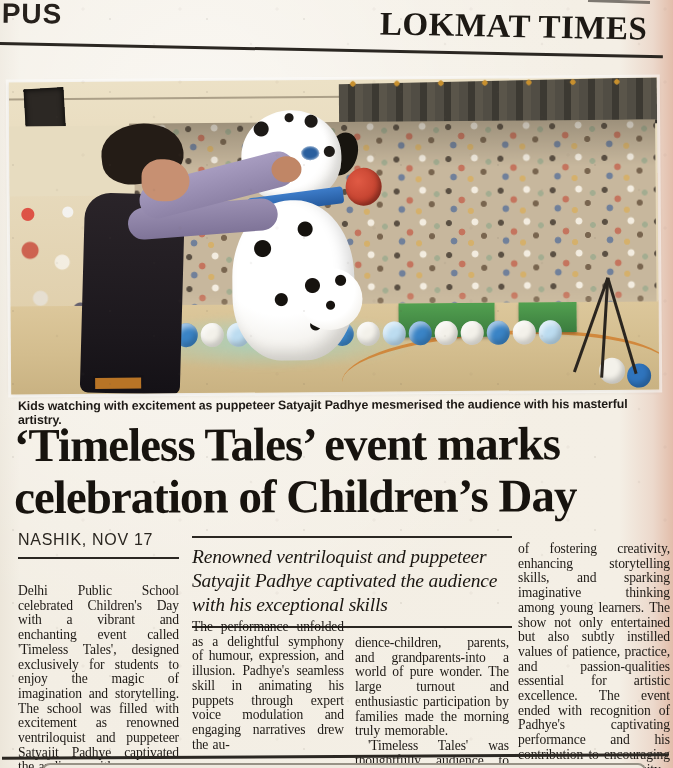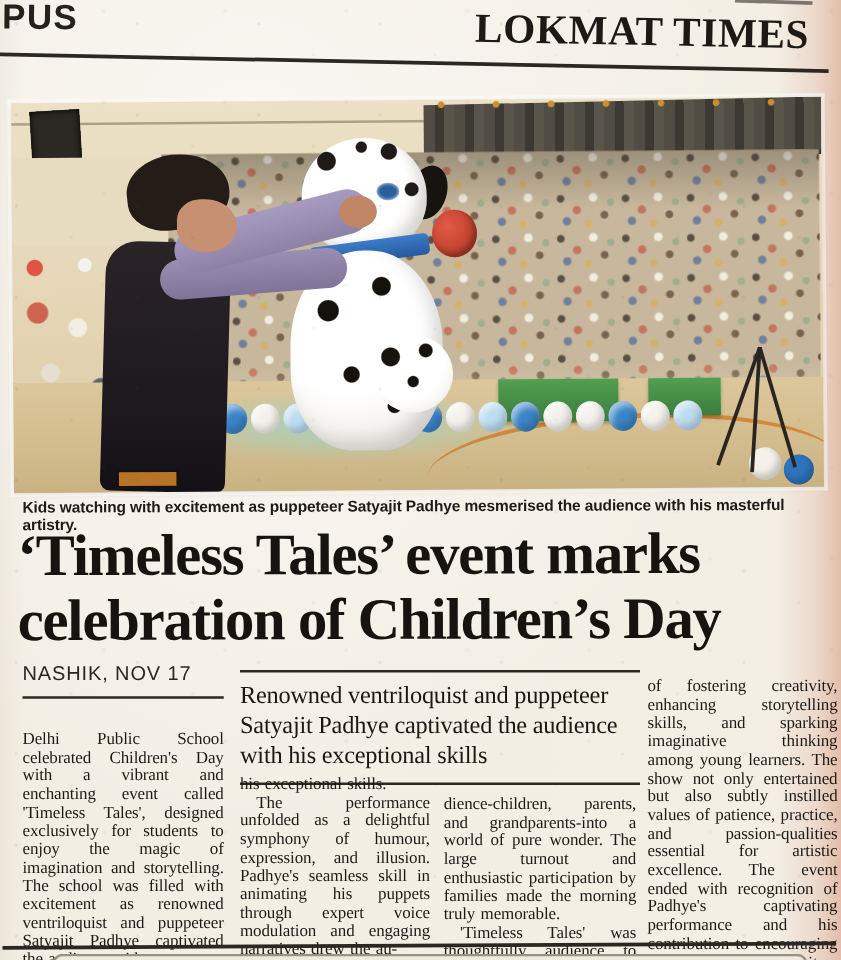--- a/index.html
+++ b/index.html
@@ -125,21 +125,21 @@
     font-weight:700;font-size:12.4px;color:#1e1a16;letter-spacing:-.1px;transform:rotate(-.2deg);}
   
   .headline{position:absolute;left:14px;top:418px;width:652px;font-weight:600;font-size:47px;line-height:52px;
     letter-spacing:-1px;color:#17130e;transform:rotate(-.2deg);font-family:"Liberation Serif",serif;}
   
   .byline-block{position:absolute;left:18px;top:529px;width:161px;border-bottom:2.4px solid #2b2722;padding-bottom:8px;}
   .byline{font-weight:700;font-size:13.5px;font-variant:small-caps;letter-spacing:.4px;color:#1c1813;}
   .dateline{font-family:"Liberation Sans",sans-serif;font-size:16px;letter-spacing:.7px;color:#2a2620;margin-top:2px;}
   
   .standfirst{position:absolute;left:192px;top:536px;width:320px;border-top:2.4px solid #2b2722;border-bottom:2.4px solid #2b2722;
-    padding:7px 0 9px;font-size:19.5px;line-height:24px;color:#1b1712;letter-spacing:-.2px;}
+    padding:7px 0 9px;font-size:19.5px;line-height:24px;color:#1b1712;letter-spacing:-.2px;font-style:italic;}
   
   .bodycol{position:absolute;font-size:13.6px;line-height:14.7px;color:#1d1915;text-align:justify;letter-spacing:-.1px;word-spacing:1px;}
   .bodycol p{margin:0;}
   .bodycol p + p{text-indent:13px;}
   .col1{left:18px;top:584px;width:161px;}
   .col2{left:192px;top:620px;width:152px;}
   .col3{left:355px;top:620px;width:154px;margin-top:16px;}
   .col4{left:518px;top:542px;width:152px;}
   
   .bottom-rule{position:absolute;left:2px;top:755px;width:666px;height:2.6px;background:#2b2722;transform:rotate(-.3deg);}
@@ -223,21 +223,20 @@
   <div class="byline-block">
     <div class="dateline">NASHIK, NOV 17</div>
   </div>
 
   <div class="standfirst">Renowned ventriloquist and puppeteer Satyajit Padhye captivated the audience with his exceptional skills</div>
 
   <div class="bodycol col1">
     <p>Delhi Public School celebrated Children's Day with a vibrant and enchanting event called 'Timeless Tales', designed exclusively for students to enjoy the magic of imagination and storytelling. The school was filled with excitement as renowned ventriloquist and puppeteer Satyajit Padhye captivated the audience with</p>
   </div>
   <div class="bodycol col2">
-    <p>his exceptional skills.</p>
     <p>The performance unfolded as a delightful symphony of humour, expression, and illusion. Padhye's seamless skill in animating his puppets through expert voice modulation and engaging narratives drew the au-</p>
   </div>
   <div class="bodycol col3">
     <p>dience-children, parents, and grandparents-into a world of pure wonder. The large turnout and enthusiastic participation by families made the morning truly memorable.</p>
     <p>'Timeless Tales' was thoughtfully audience to support the school's vision</p>
   </div>
   <div class="bodycol col4">
     <p>of fostering creativity, enhancing storytelling skills, and sparking imaginative thinking among young learners. The show not only entertained but also subtly instilled values of patience, practice, and passion-qualities essential for artistic excellence. The event ended with recognition of Padhye's captivating performance and his contribution to encouraging children's artistic curiosity.</p>
   </div>
 

